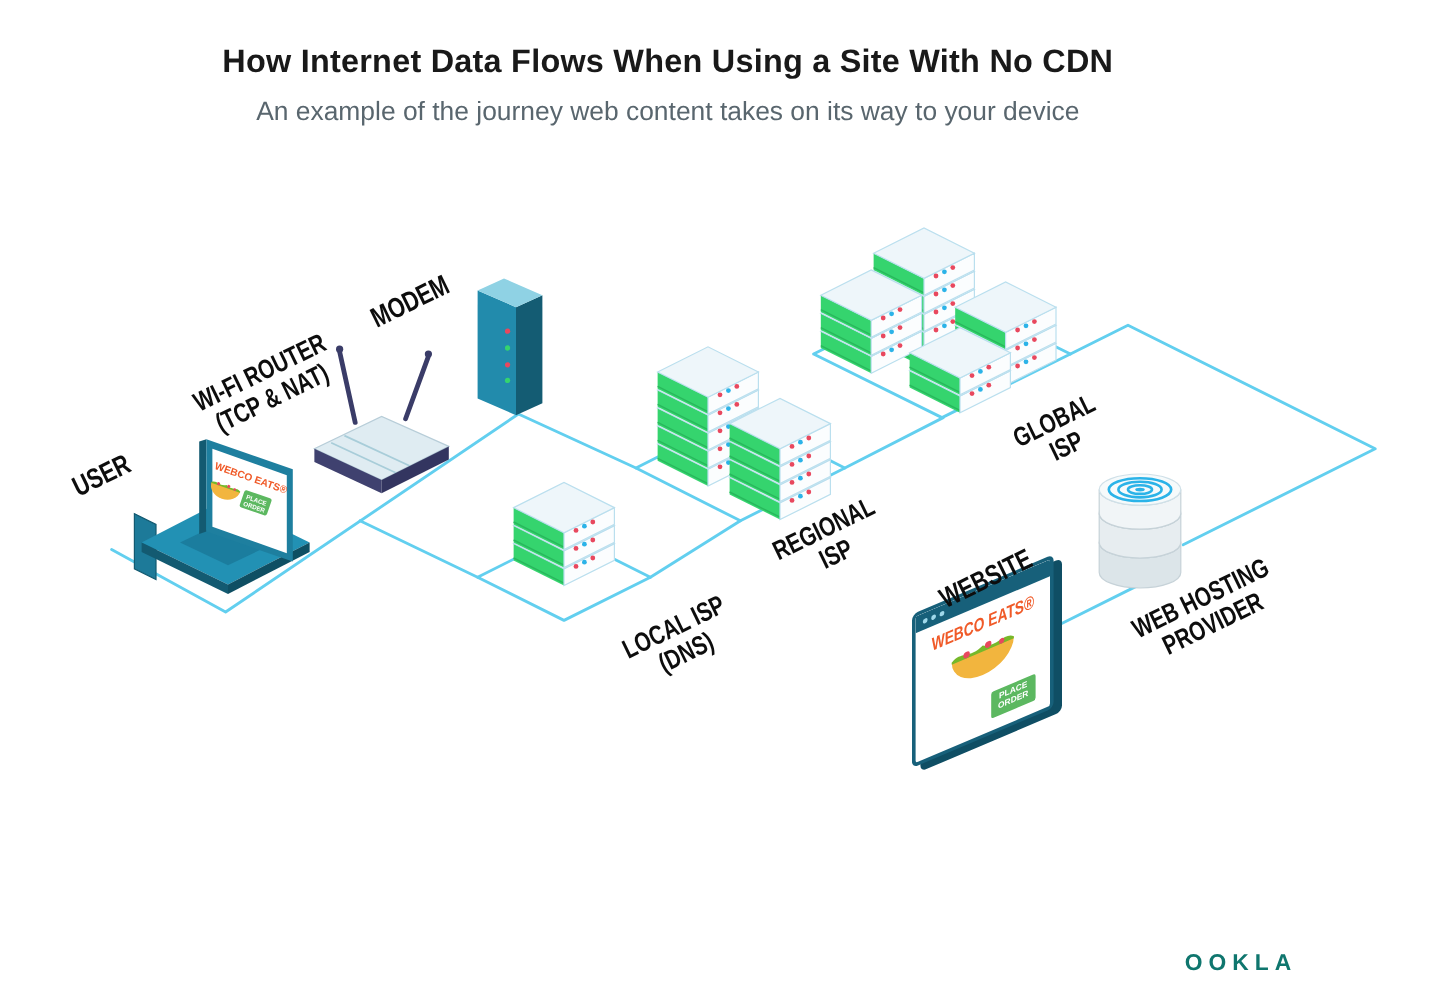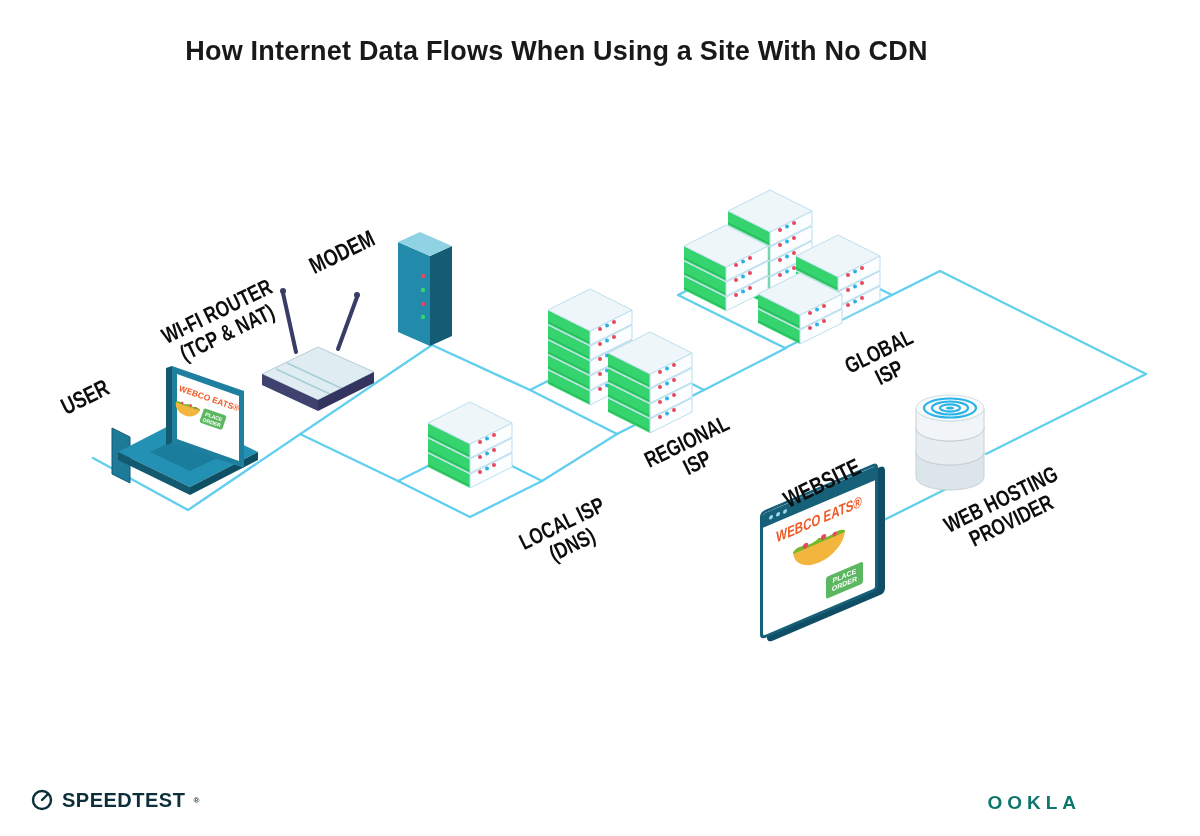--- a/index.html
+++ b/index.html
@@ -44,20 +44,21 @@
   .footer-right { position:absolute; right:32px; top:792px; font-size:19px; font-weight:bold;
                   letter-spacing:5px; color:#0f766e; }
 </style>
 </head>
 <body>
 
 <div class="canvas">
 
   <div class="hdr">
     <div class="title">How Internet Data Flows When Using a Site With No CDN</div>
+    <div class="subtitle">An example of the journey web content takes on its way to your device</div>
   </div>
 
   <svg class="art" viewBox="0 0 1200 836">
     <defs>
 
       <g id="srvu">
         <polygon points="0,21 42,42 42,56 0,35" fill="#35d46e"></polygon>
         <line x1="0" y1="33" x2="42" y2="54" stroke="#28b85c" stroke-width="1.2"></line>
         <polygon points="42,42 84,21 84,35 42,56" fill="#fbfdfe" stroke="#badfee" stroke-width="1"></polygon>
         <polygon points="0,21 42,0 84,21 42,42" fill="#eef6fa" stroke="#badfee" stroke-width="1"></polygon>
@@ -237,23 +238,15 @@
     <div>ISP</div>
   </div>
   <div class="lbl" style="left:822px;top:483px;font-size:21px">
     <div>WEBSITE</div>
   </div>
   <div class="lbl" style="left:1006px;top:510px">
     <div>WEB HOSTING</div>
     <div>PROVIDER</div>
   </div>
 
-  <div class="footer-left">
-    <svg width="24" height="24" viewBox="0 0 24 24">
-      <circle cx="12" cy="12" r="9" fill="none" stroke="#0c2f3a" stroke-width="2.4"></circle>
-      <line x1="12" y1="12" x2="17.5" y2="6.5" stroke="#0c2f3a" stroke-width="2.4" stroke-linecap="round"></line>
-    </svg>
-    <span class="st-text">SPEEDTEST</span>
-    <span class="st-mark">®</span>
-  </div>
   <div class="footer-right">OOKLA</div>
 
 </div>
 
 </body></html>

